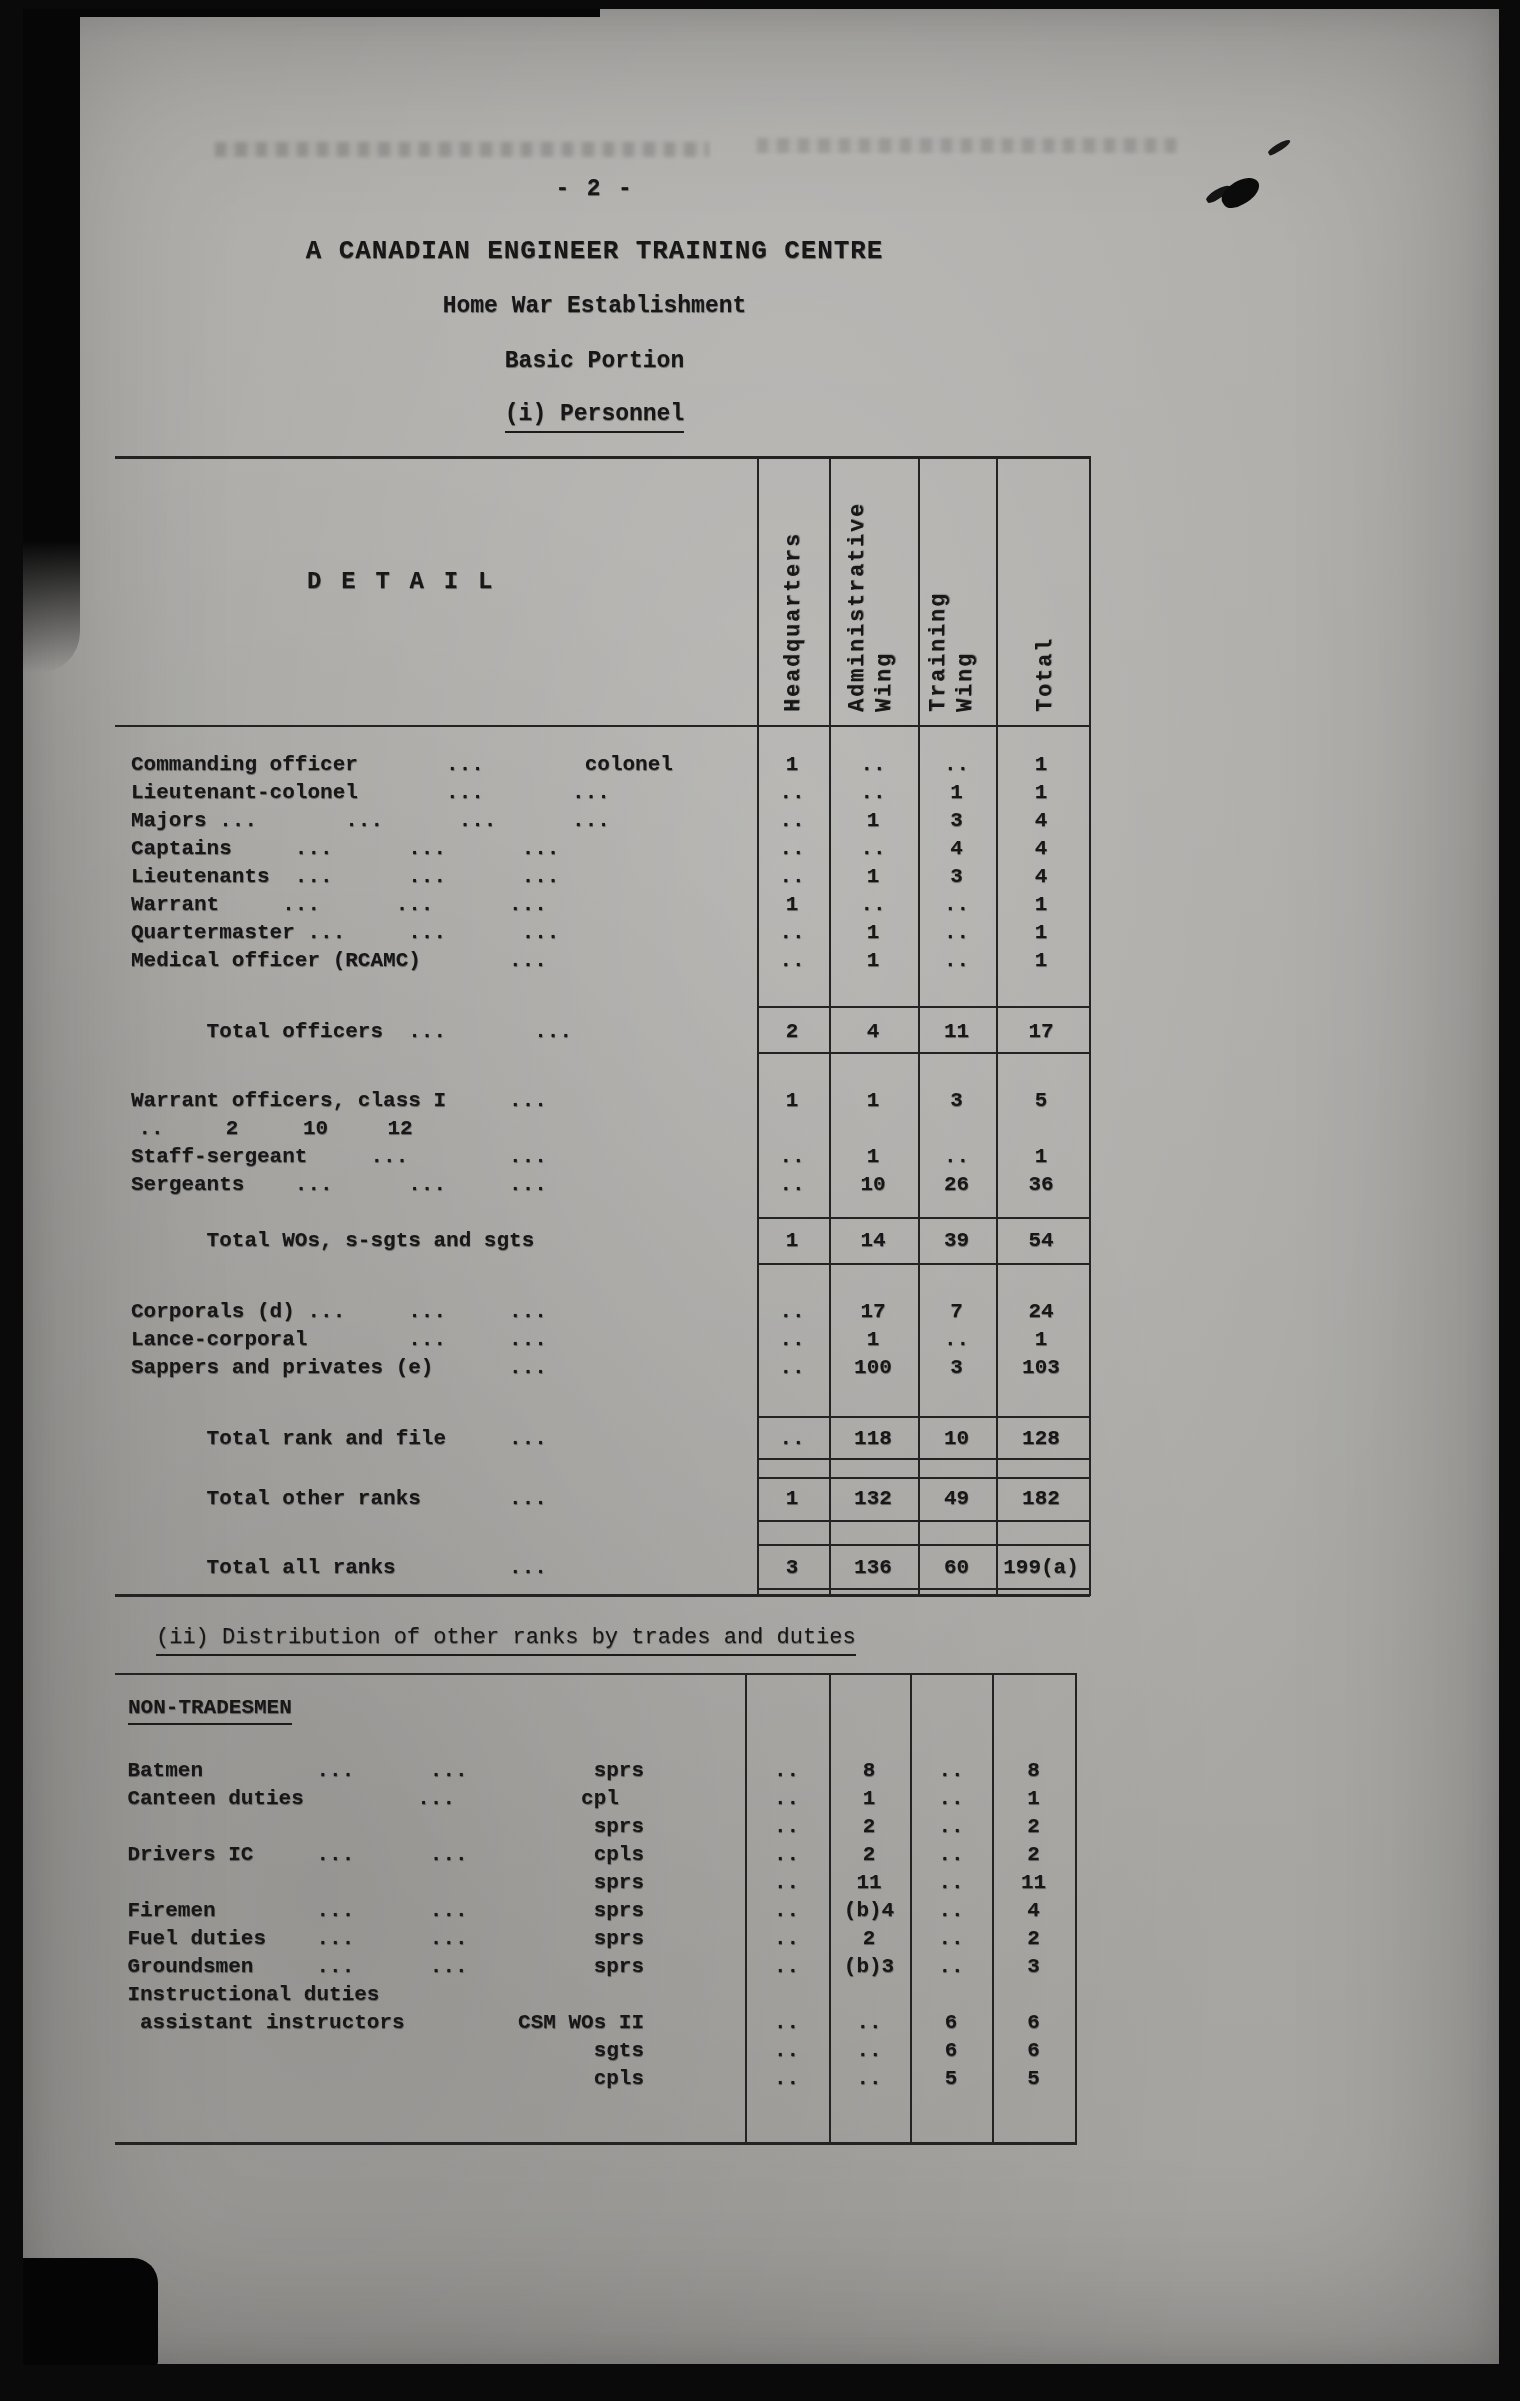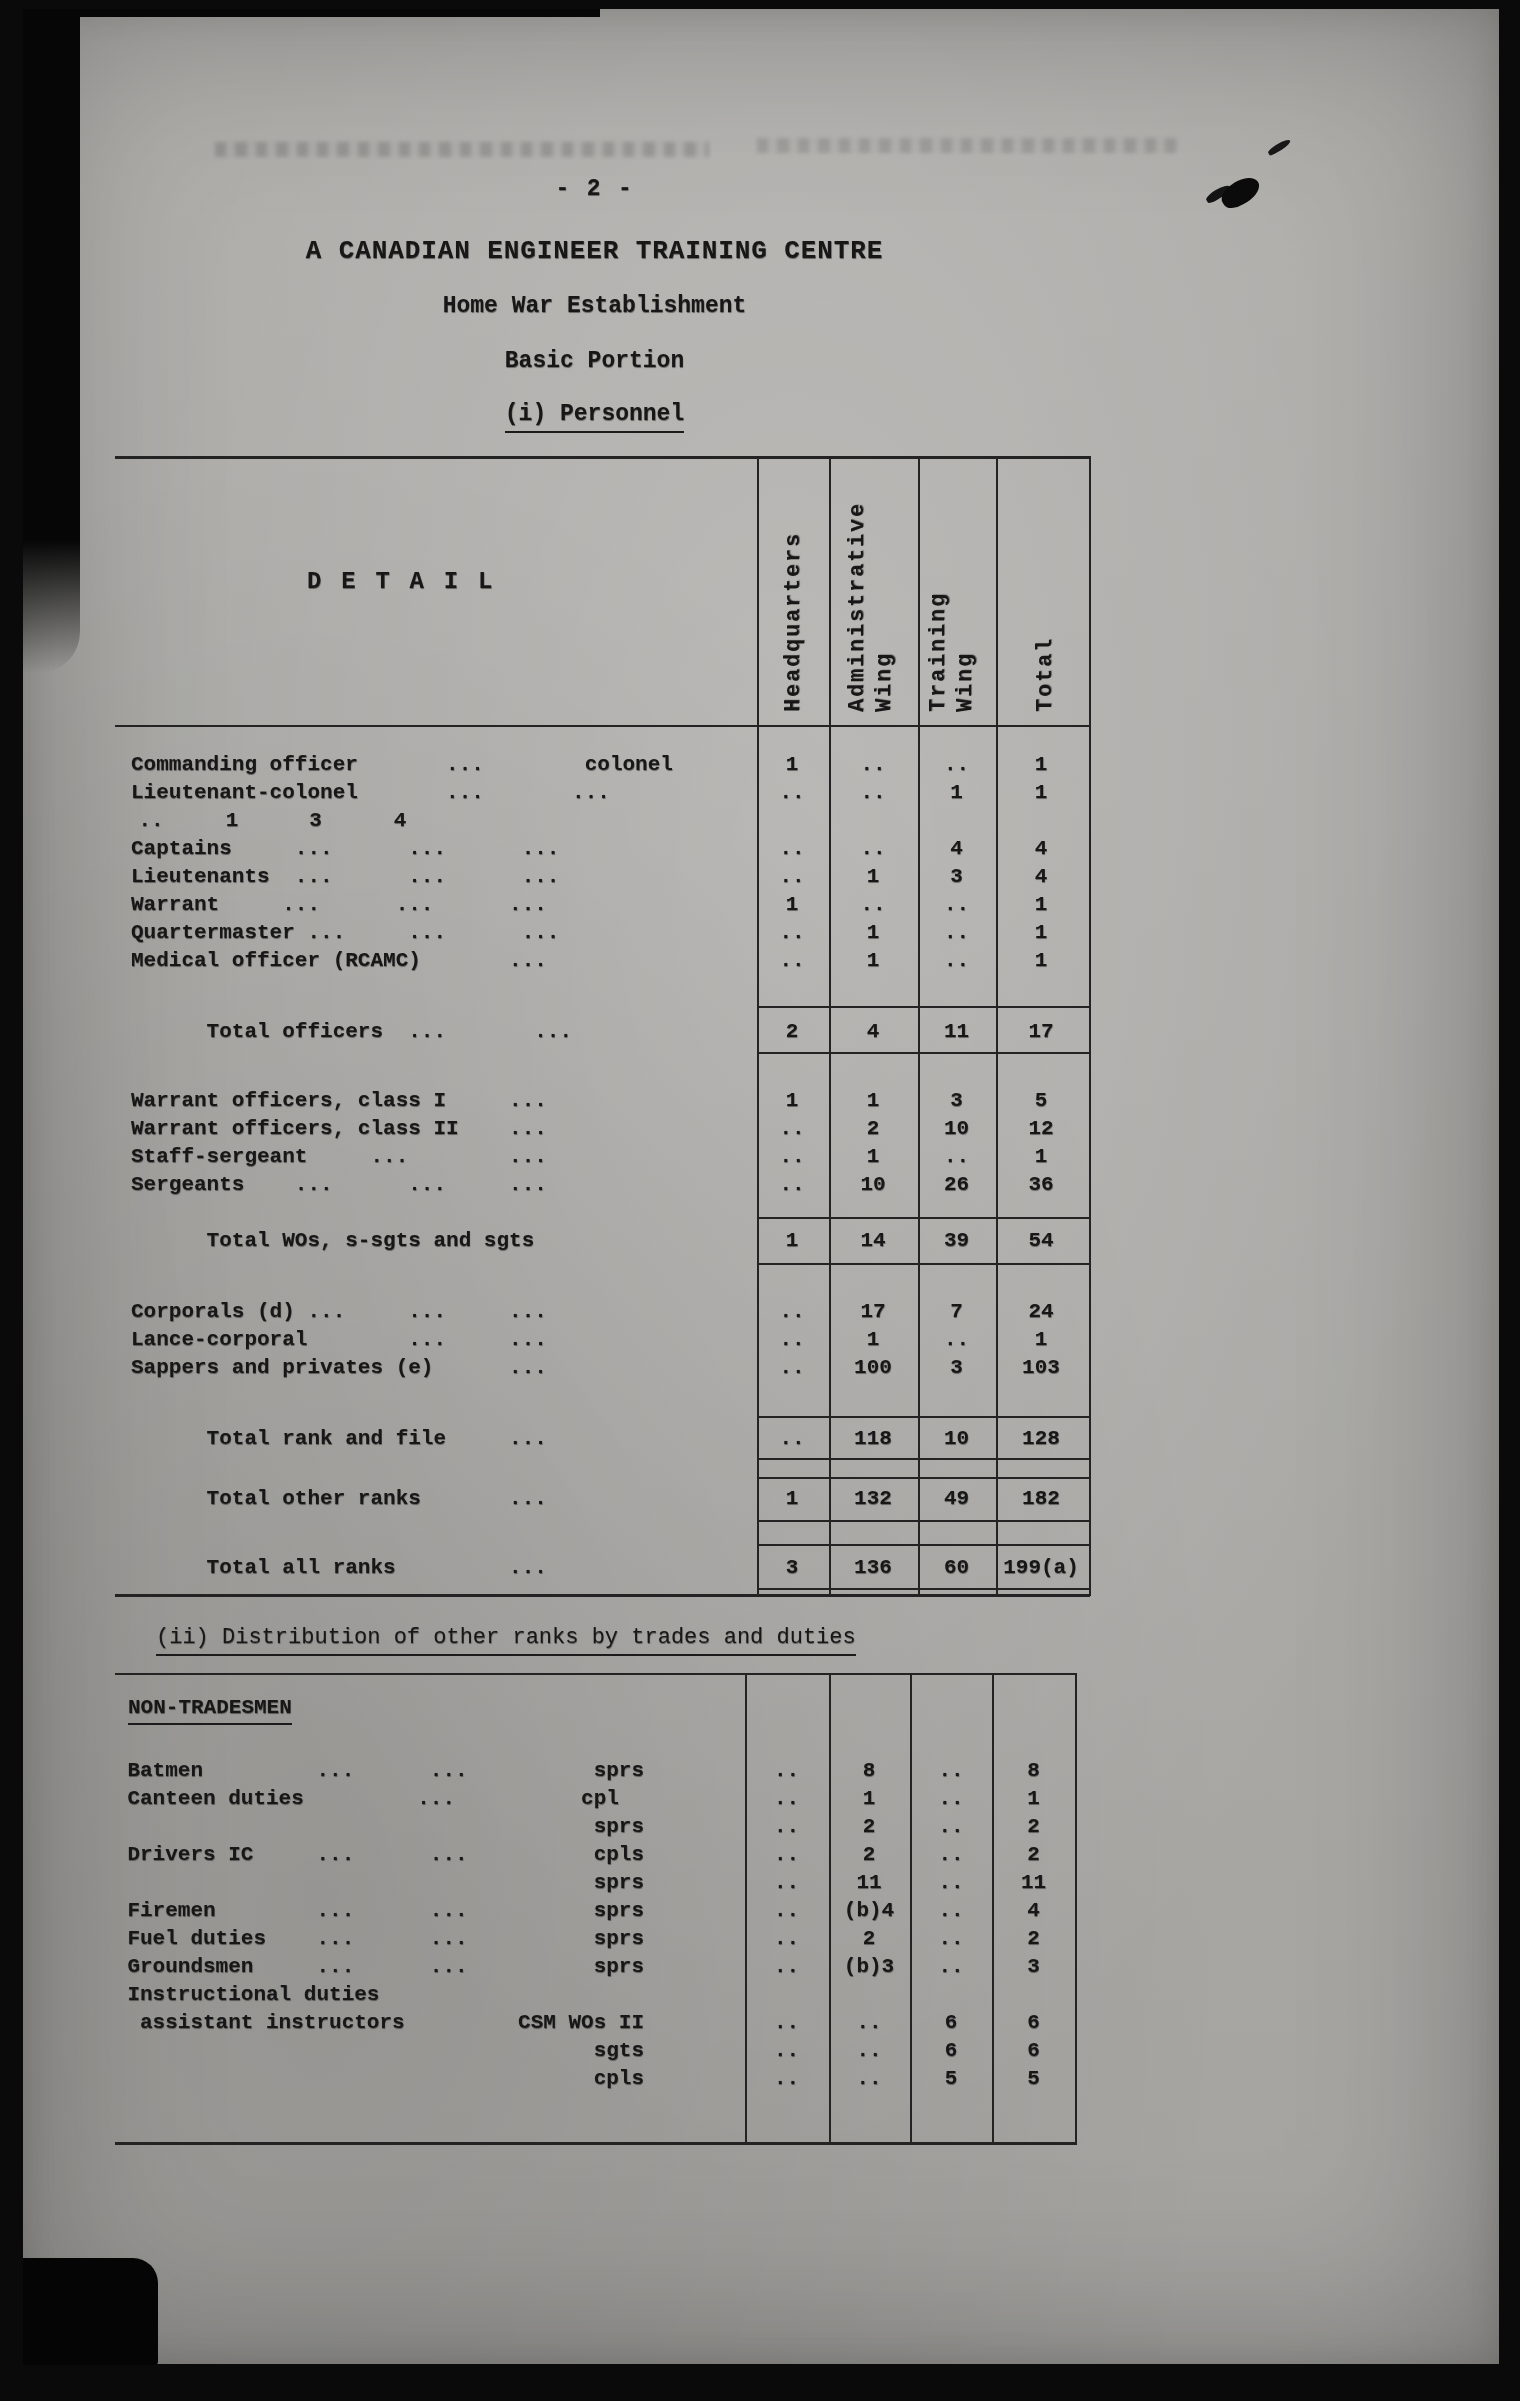--- a/index.html
+++ b/index.html
@@ -124,20 +124,21 @@
         <div class="c c4">1</div>
       </div>
     <div class="row">
         <div class="det">Lieutenant-colonel       ...       ...</div>
         <div class="c c1">..</div>
         <div class="c c2">..</div>
         <div class="c c3">1</div>
         <div class="c c4">1</div>
       </div>
     <div class="row">
+        <div class="det">Majors ...       ...      ...      ...</div>
         <div class="c c1">..</div>
         <div class="c c2">1</div>
         <div class="c c3">3</div>
         <div class="c c4">4</div>
       </div>
     <div class="row">
         <div class="det">Captains     ...      ...      ...</div>
         <div class="c c1">..</div>
         <div class="c c2">..</div>
         <div class="c c3">4</div>
@@ -185,21 +186,20 @@
 
   <div class="grp" style="top:1087px">
     <div class="row">
         <div class="det">Warrant officers, class I     ...</div>
         <div class="c c1">1</div>
         <div class="c c2">1</div>
         <div class="c c3">3</div>
         <div class="c c4">5</div>
       </div>
     <div class="row">
-        <div class="det">Warrant officers, class II    ...</div>
         <div class="c c1">..</div>
         <div class="c c2">2</div>
         <div class="c c3">10</div>
         <div class="c c4">12</div>
       </div>
     <div class="row">
         <div class="det">Staff-sergeant     ...        ...</div>
         <div class="c c1">..</div>
         <div class="c c2">1</div>
         <div class="c c3">..</div>

